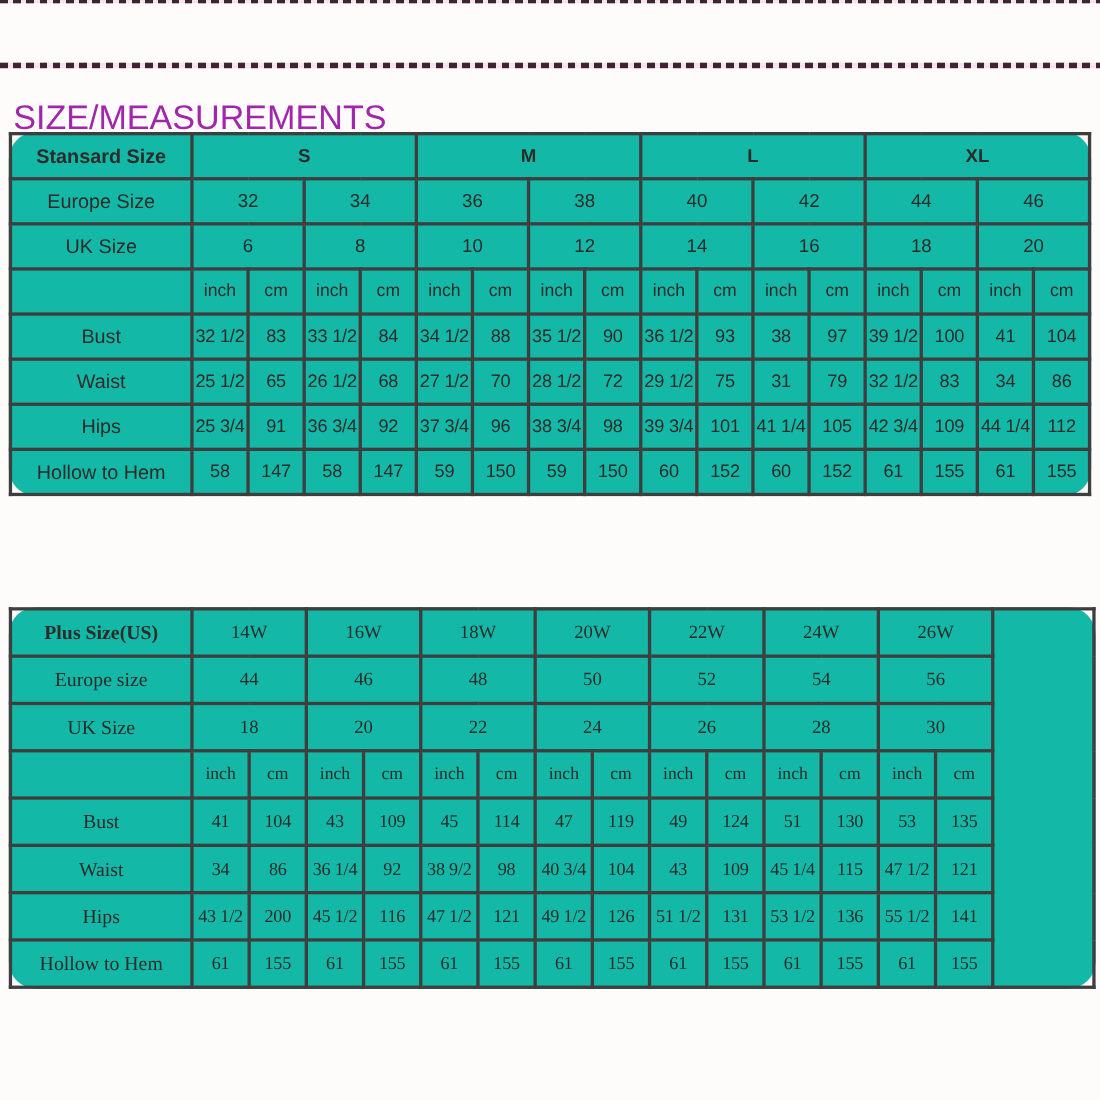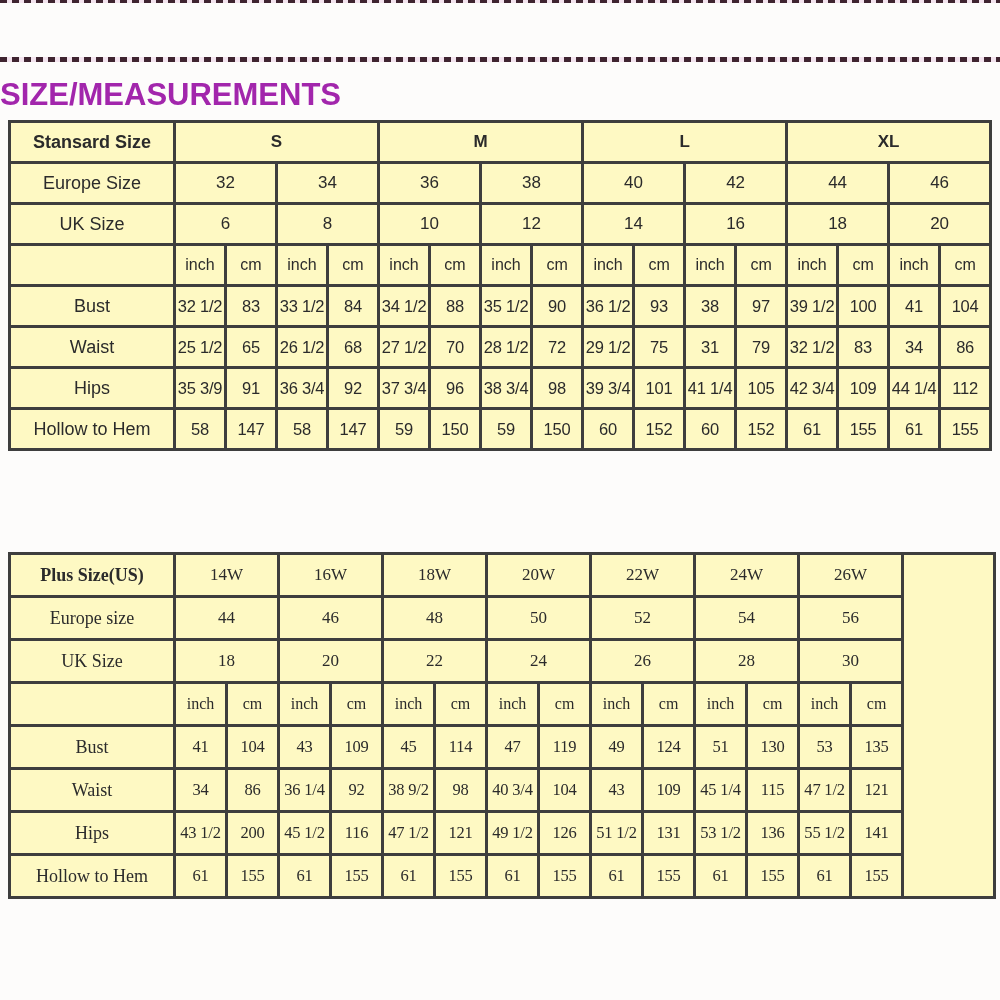--- a/index.html
+++ b/index.html
@@ -11,28 +11,29 @@
     overflow:hidden;
   }
   .dash-line{
     position:absolute;left:0;right:0;height:5px;
     background-color:#f3e3ee;
     background-image:repeating-linear-gradient(to right,#3f2430 0 7px,transparent 7px 12px);
   }
   #dash-top{top:-1px;height:4px;}
   #dash-second{top:57px;}
   #page-title{
-    position:absolute;top:77px;left:0px;margin:0;
-    font-size:31px;font-weight:bold;letter-spacing:0px;
+    position:absolute;top:77px;left:0px;margin:12px;
+    font-size:31px;font-weight:normal;letter-spacing:0px;
     color:#a226ac;
   }
   table{
     position:absolute;left:8px;
     border-collapse:collapse;table-layout:fixed;
-    background:#fef9c3;
+    background:#14b8a6;
+    border-radius:25px;
   }
   #standard-table{top:120px;width:984px;}
   #plus-table{top:552px;width:988px;font-family:Liberation Serif, serif;}
   td{
     border:3px solid #3e3e3e;
     padding:0;text-align:center;vertical-align:middle;
     font-size:17px;white-space:nowrap;overflow:hidden;
   }
   #standard-table td{height:38px;}
   #plus-table td{height:40px;}
@@ -150,21 +151,21 @@
         <td class="num">75</td>
         <td class="num">31</td>
         <td class="num">79</td>
         <td class="num">32 1/2</td>
         <td class="num">83</td>
         <td class="num">34</td>
         <td class="num">86</td>
       </tr>
       <tr>
         <td class="label">Hips</td>
-        <td class="num">35 3/9</td>
+        <td class="num">25 3/4</td>
         <td class="num">91</td>
         <td class="num">36 3/4</td>
         <td class="num">92</td>
         <td class="num">37 3/4</td>
         <td class="num">96</td>
         <td class="num">38 3/4</td>
         <td class="num">98</td>
         <td class="num">39 3/4</td>
         <td class="num">101</td>
         <td class="num">41 1/4</td>

